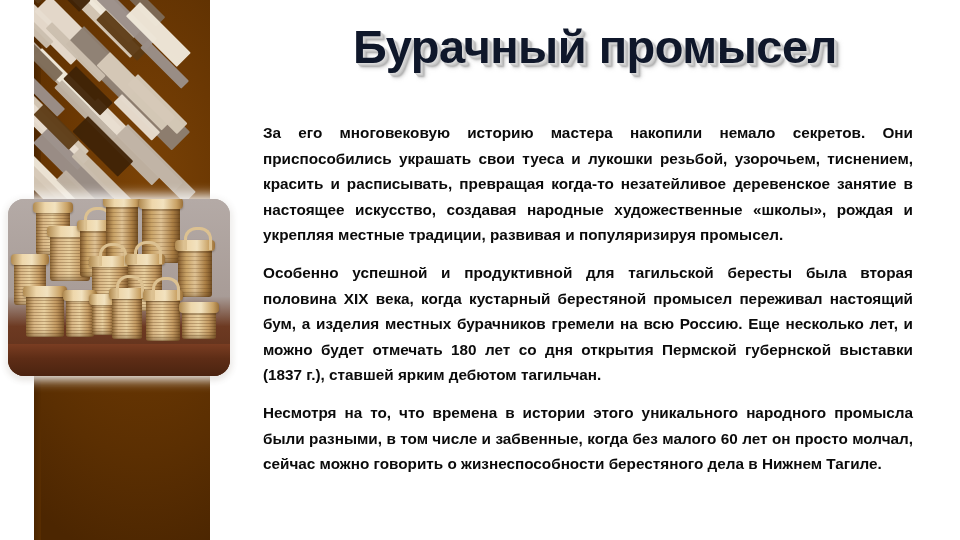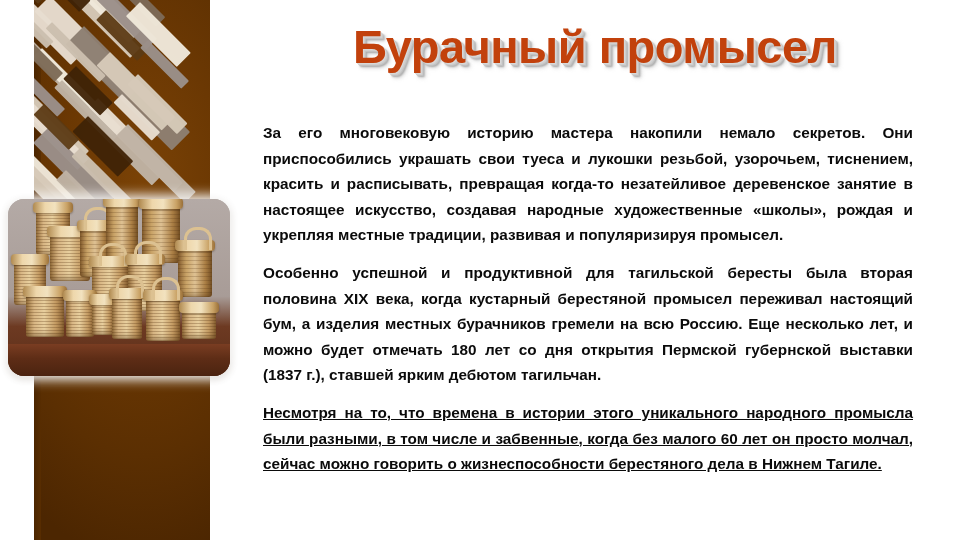--- a/index.html
+++ b/index.html
@@ -141,21 +141,21 @@
   
   .title {
     position: absolute;
     left: 240px;
     top: 22px;
     width: 710px;
     text-align: center;
     font-size: 47px;
     font-weight: bold;
     line-height: 1.05;
-    color: #c2410c;
+    color: #0f172a;
     letter-spacing: -0.5px;
     white-space: nowrap;
     text-shadow:
       1px 1px 0 #d9d9d9,
       2px 2px 0 #cfcfcf,
       3px 3px 1px #c4c4c4,
       4px 4px 2px rgba(150,150,150,0.75),
       5px 5px 4px rgba(170,170,170,0.45);
   }
 
@@ -170,21 +170,21 @@
     margin: 0 0 12px 0;
     font-family: "Liberation Sans", sans-serif;
     font-size: 15.3px;
     font-weight: bold;
     line-height: 25.6px;
     color: #0b0b0b;
     text-align: justify;
     text-justify: inter-word;
     hyphens: none;
   }
-  .body-text p:last-child { margin-bottom: 0; text-decoration: underline; }
+  .body-text p:last-child { margin-bottom: 0; }
 </style>
 </head>
 <body>
 
 <div id="slide">
 
   <div class="side-panel">
     <div class="side-panel-inner">
       <div class="panel-edge-stripe"></div>
       <div class="bars">

